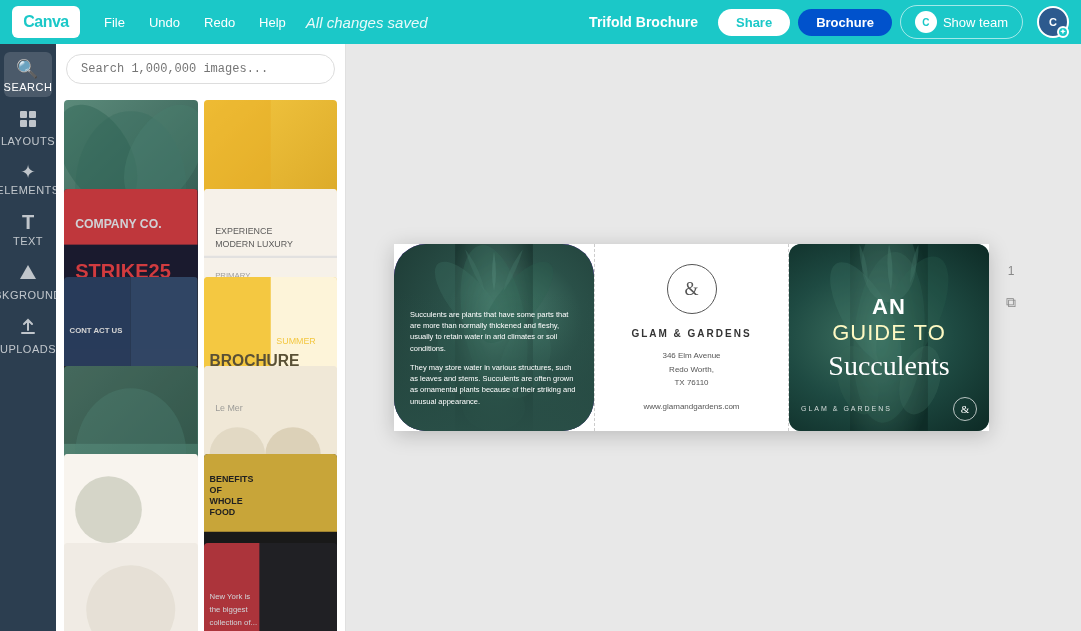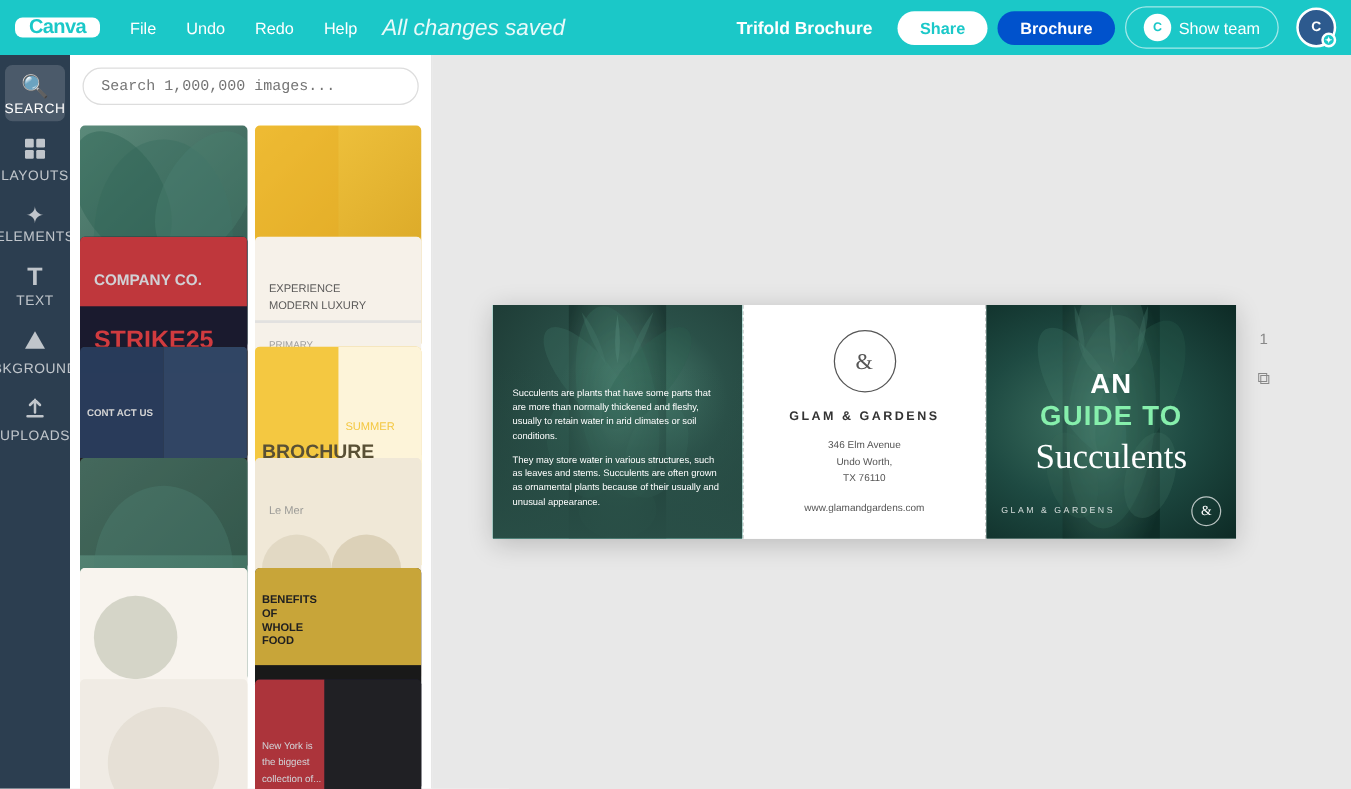--- a/index.html
+++ b/index.html
@@ -10,36 +10,36 @@
       height: 44px;
       background: #1bc8c8;
       display: flex;
       align-items: center;
       padding: 0 12px;
       gap: 8px;
       position: relative;
       z-index: 10;
     }
     .canva-logo {
-      width: 68px; height: 16px;
+      width: 68px; height: 32px;
       background: white;
       border-radius: 6px;
       display: flex; align-items: center; justify-content: center;
       font-weight: 900; font-size: 16px; color: #1bc8c8;
       letter-spacing: -0.5px;
       margin-right: 8px;
       flex-shrink: 0;
     }
     .nav-btn {
       background: none; border: none; color: white;
       font-size: 13px; font-weight: 500; cursor: pointer;
       padding: 4px 8px; border-radius: 4px;
     }
     .nav-saved {
-      font-size: 18px; color: rgba(255,255,255,0.9);
+      font-size: 15px; color: rgba(255,255,255,0.9);
       font-style: italic; margin-left: 4px;
     }
     .nav-spacer { flex: 1; }
     .doc-title {
       font-size: 14px; font-weight: 600; color: white;
       margin-right: 12px;
     }
     .share-btn {
       background: white; color: #1bc8c8;
       border: none; border-radius: 20px;
@@ -196,28 +196,30 @@
       align-items: center;
       justify-content: center;
       border-left: 1px dashed #ccc;
       border-right: 1px dashed #ccc;
       padding: 20px;
     }
     .panel-right {
       width: 200px;
       overflow: hidden;
       position: relative;
+      border-radius: 12px;
     }
 
     
     .left-panel-content {
-      background: #5eead4;
+      background: #6d28d9;
       width: 100%; height: 100%;
       position: relative;
       overflow: hidden;
+      border-radius: 32px;
     }
     .succulent-leaves {
       position: absolute; inset: 0;
       background: radial-gradient(ellipse at 60% 40%, #4a8070 0%, #2a5048 40%, #1a3530 100%);
     }
     .text-content-left {
       position: absolute;
       bottom: 0; left: 0; right: 0;
       padding: 16px;
       background: linear-gradient(to bottom, transparent, rgba(42,80,72,0.9));
@@ -271,21 +273,21 @@
     }
     .an-text {
       font-size: 22px; font-weight: 900; color: white;
       text-transform: uppercase; letter-spacing: 1px;
     }
     .essential-text {
       font-size: 22px; font-weight: 900; color: white;
       text-transform: uppercase; letter-spacing: 1px;
     }
     .guide-to {
-      font-size: 22px; font-weight: 700; color: #86efac;
+      font-size: 22px; font-weight: 400; color: #fef9c3;
       text-transform: uppercase; letter-spacing: 1px;
     }
     .succulents-script {
       font-size: 28px; color: white;
       font-family: 'Brush Script MT', cursive;
       margin-top: 4px;
     }
     .right-footer {
       position: absolute; bottom: 10px; left: 0; right: 0;
       display: flex; align-items: center; justify-content: space-between;
@@ -555,33 +557,33 @@
                   <ellipse cx="180" cy="300" rx="60" ry="100" fill="#4a8070" opacity="0.3" transform="rotate(20 180 300)"></ellipse>
                   <ellipse cx="100" cy="420" rx="80" ry="60" fill="#2a5848" opacity="0.4"></ellipse>
 
                   <path d="M100 20 Q110 80 100 120 Q90 80 100 20" fill="#5a9080" opacity="0.5"></path>
                   <path d="M50 10 Q70 70 60 130 Q45 70 50 10" fill="#4a8070" opacity="0.4" transform="rotate(-20 50 80)"></path>
                   <path d="M150 10 Q130 70 140 130 Q155 70 150 10" fill="#4a8070" opacity="0.4" transform="rotate(20 150 80)"></path>
                 </svg>
               </div>
               <div class="text-content-left">
                 <p class="body-text">Succulents are plants that have some parts that are more than normally thickened and fleshy, usually to retain water in arid climates or soil conditions.</p>
-                <p class="body-text">They may store water in various structures, such as leaves and stems. Succulents are often grown as ornamental plants because of their usually and unusual appearance.</p>
+                <p class="body-text">They may store water in various structures, such as leaves and stems. Succulents are often grown as ornamental plants because of their striking and unusual appearance.</p>
               </div>
             </div>
           </div>
 
           <div class="panel-center">
             <div class="ampersand-circle">
               <span>&amp;</span>
             </div>
             <div class="brand-name">GLAM &amp; GARDENS</div>
             <div class="address-text">
               <div>346 Elm Avenue</div>
-              <div>Undo Worth,</div>
+              <div>Redo Worth,</div>
               <div>TX 76110</div>
             </div>
             <div class="website-text">www.glamandgardens.com</div>
           </div>
 
           <div class="panel-right">
             <div class="right-panel-content">
               <div class="right-leaves-bg">
                 <svg class="leaf-svg" viewBox="0 0 200 480" xmlns="http://www.w3.org/2000/svg">
                   <defs>

